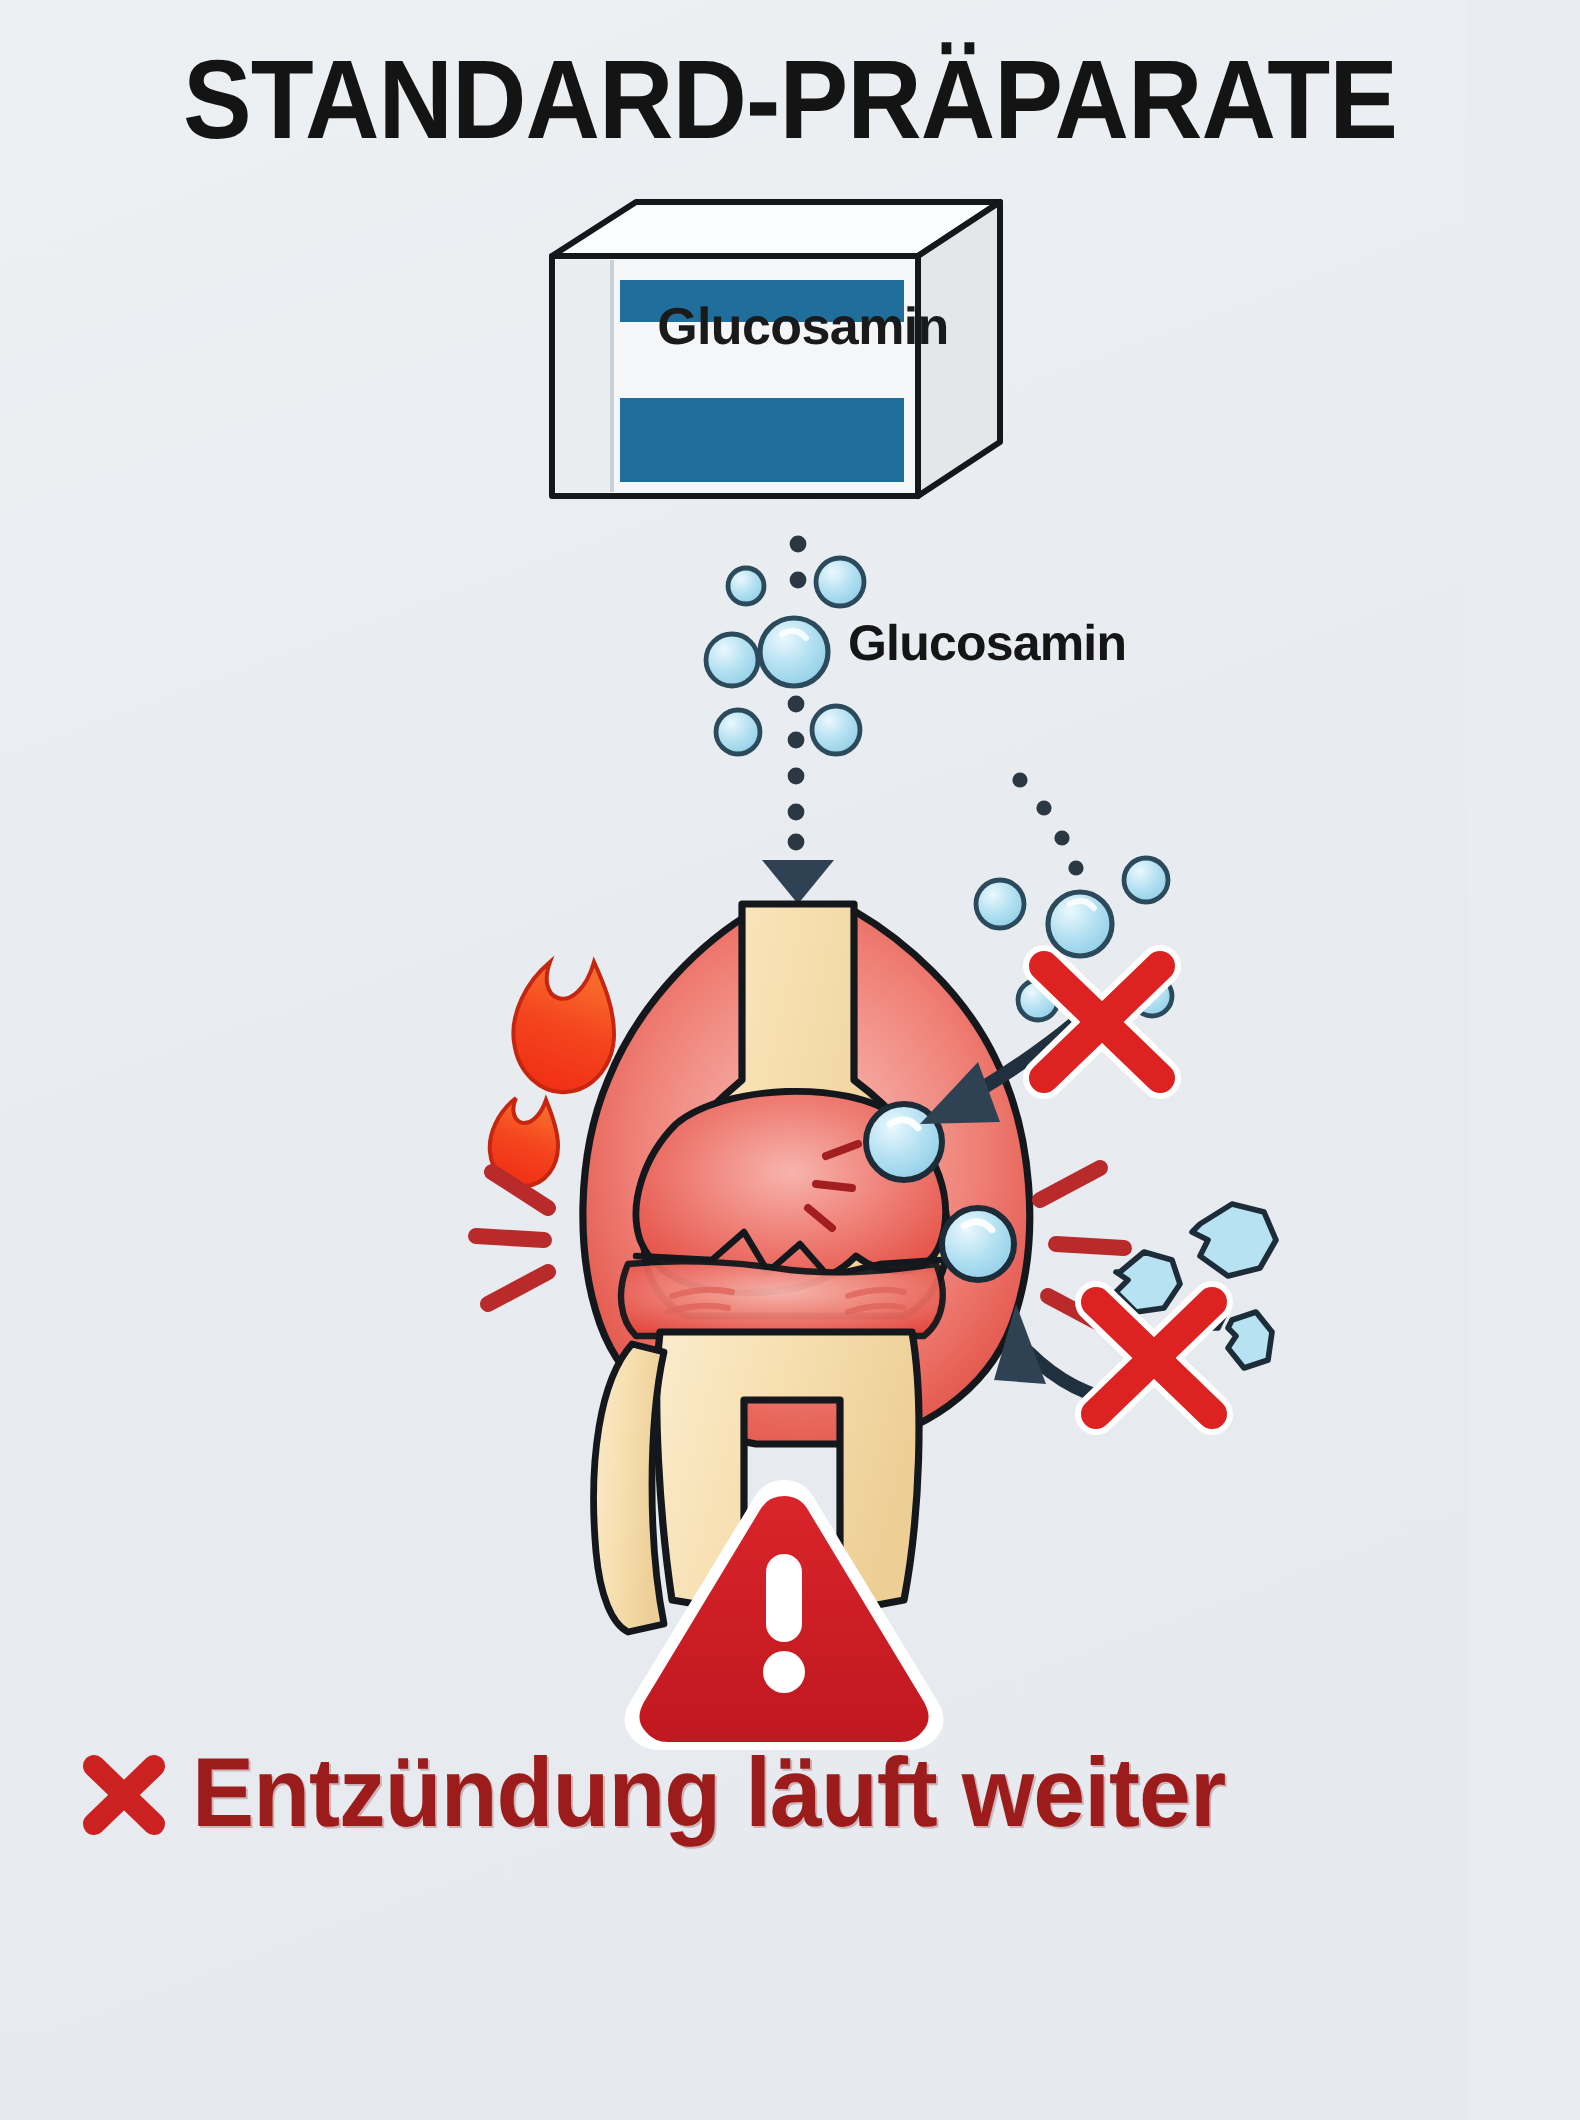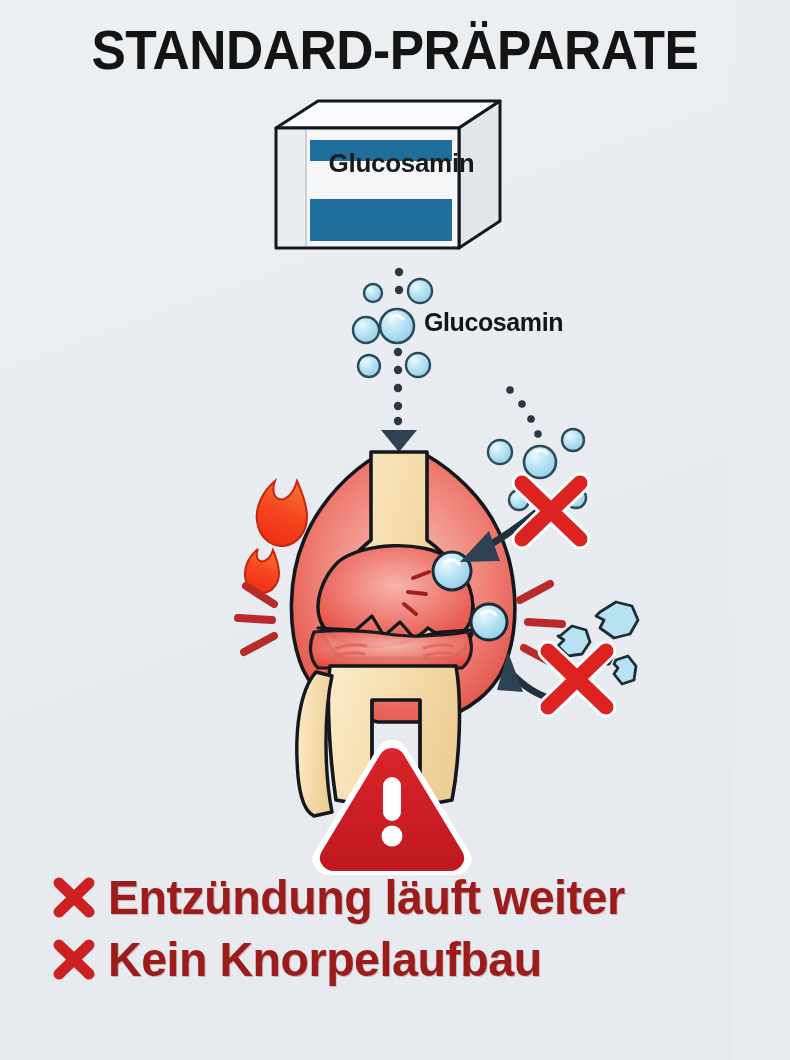--- a/index.html
+++ b/index.html
@@ -75,21 +75,21 @@
     position: absolute;
     left: 0;
     top: 0;
     width: 790px;
     height: 1060px;
   }
 
   
   #bullets {
     position: absolute;
-    left: 48px;
+    left: 36px;
     top: 866px;
     width: 740px;
   }
   .bullet-row {
     display: flex;
     align-items: center;
     height: 62px;
   }
   .bullet-x {
     flex: 0 0 auto;
@@ -362,27 +362,16 @@
           <g stroke="#cc2121" stroke-width="11" stroke-linecap="round">
             <line x1="11" y1="12" x2="41" y2="41"></line>
             <line x1="41" y1="12" x2="11" y2="41"></line>
           </g>
         </svg>
       </div>
       <div class="bullet-text">Entzündung läuft weiter</div>
     </div>
 
 
-    <div class="bullet-row">
-      <div class="bullet-x">
-        <svg viewBox="0 0 52 52" width="52" height="52">
-          <g stroke="#cc2121" stroke-width="11" stroke-linecap="round">
-            <line x1="11" y1="12" x2="41" y2="41"></line>
-            <line x1="41" y1="12" x2="11" y2="41"></line>
-          </g>
-        </svg>
-      </div>
-      <div class="bullet-text">Kein Knorpelaufbau</div>
-    </div>
 
   </div>
 
 </div>
 
 </body></html>

